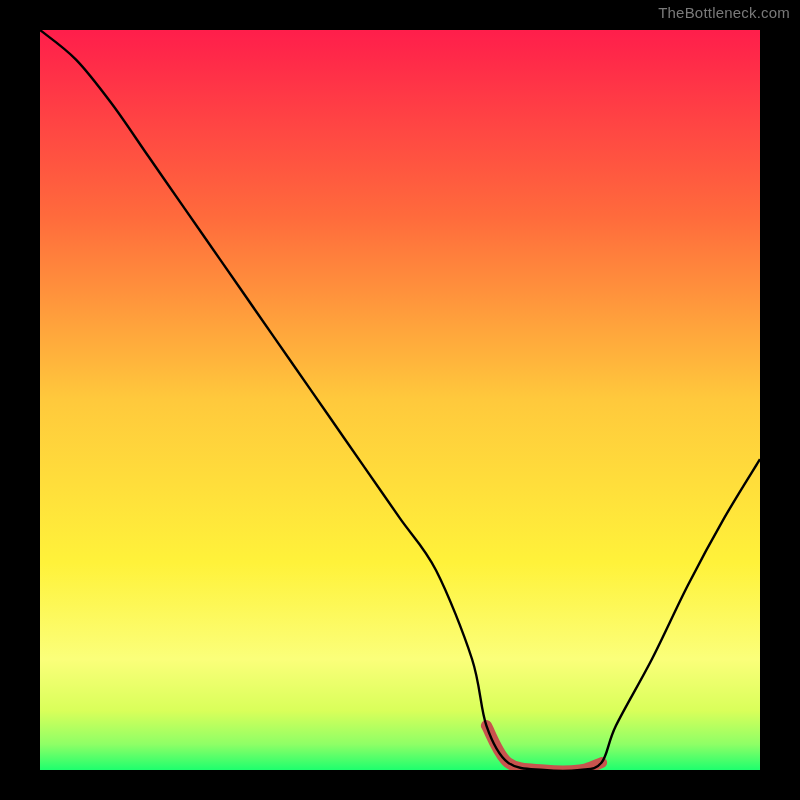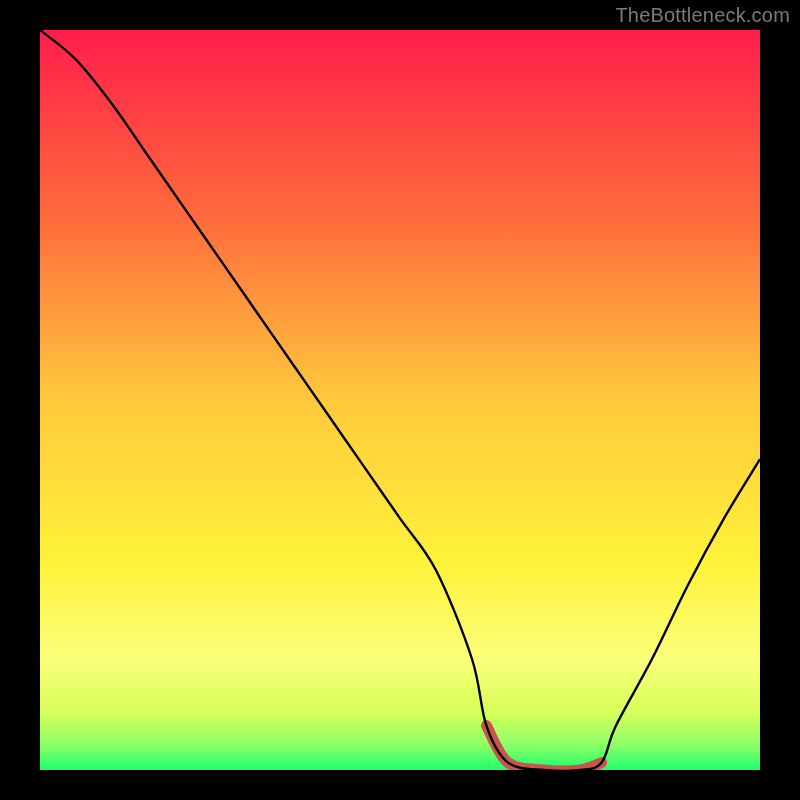--- a/index.html
+++ b/index.html
@@ -15,21 +15,21 @@
     position: relative;
     width: 800px;
     height: 800px;
     background: #000;
   }
   .watermark {
     position: absolute;
     top: 4px;
     right: 10px;
     color: #7a7a7a;
-    font-size: 20px;
+    font-size: 15px;
     letter-spacing: 0.2px;
     z-index: 10;
     font-weight: 500;
   }
   .plot-area {
     position: absolute;
     left: 40px;
     top: 30px;
     width: 720px;
     height: 740px;

